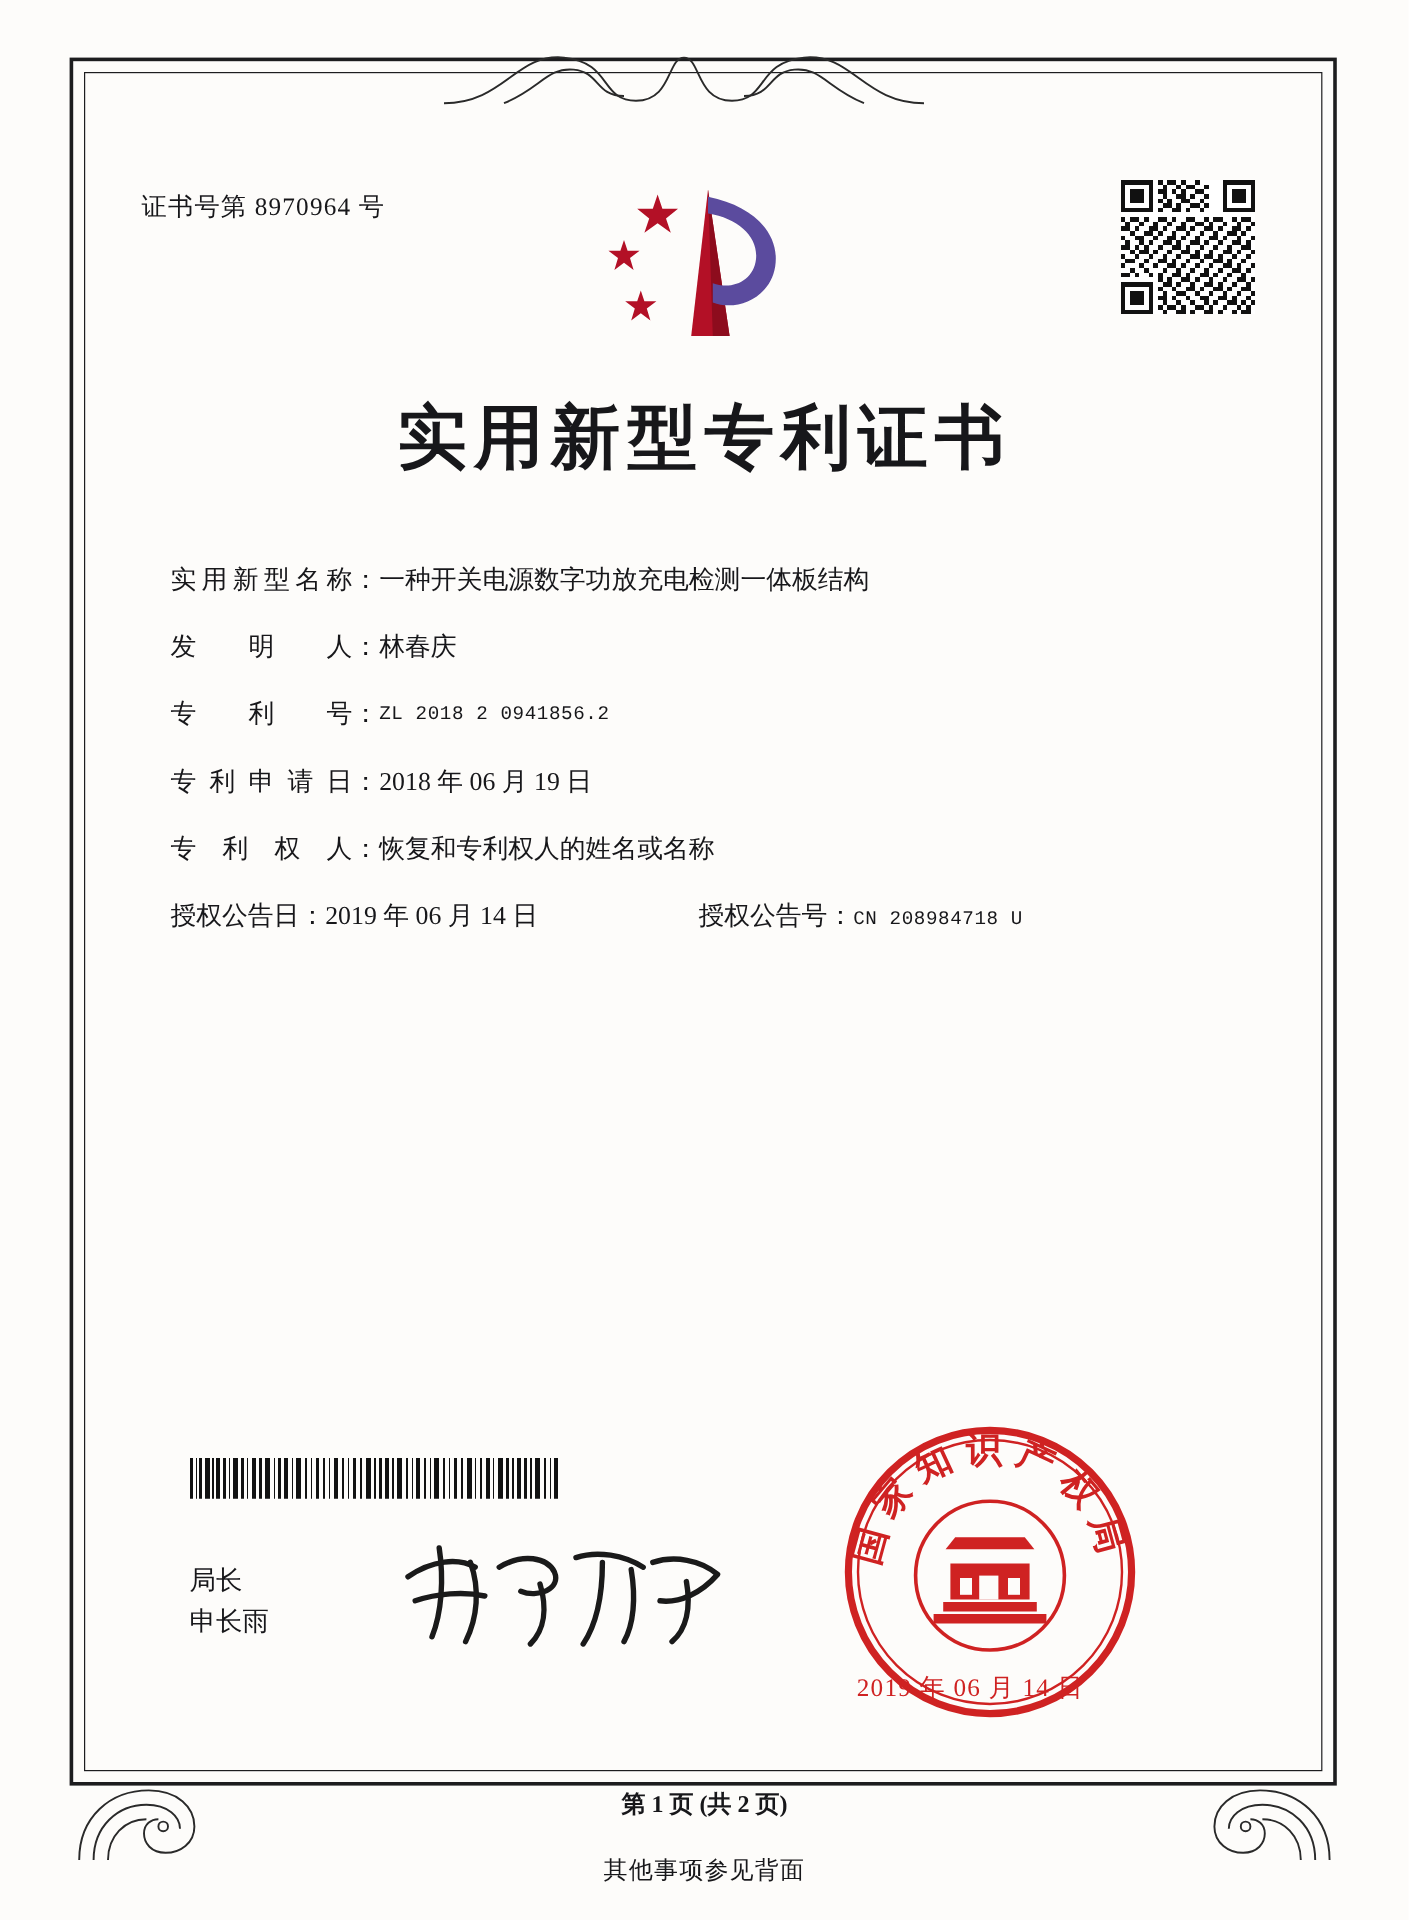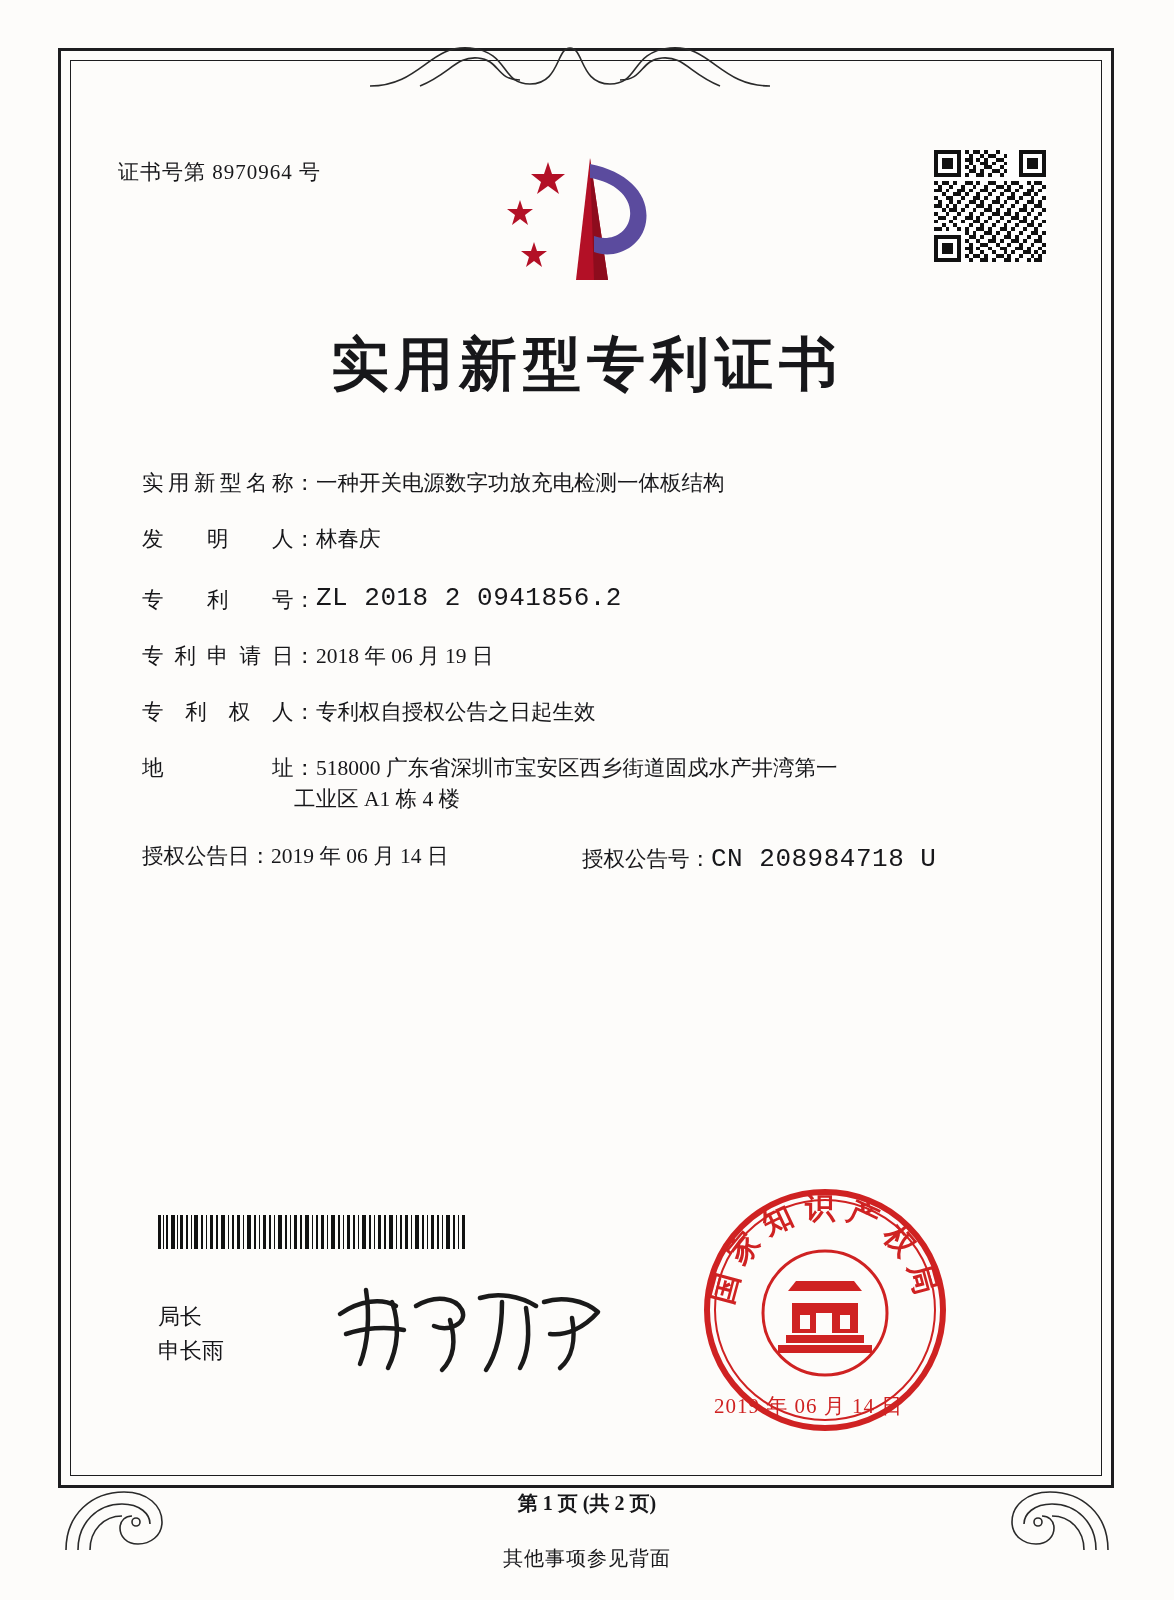--- a/index.html
+++ b/index.html
@@ -80,41 +80,41 @@
   
   .fields {
     position: absolute;
     left: 142px; top: 470px;
     width: 900px;
     font-size: 21.5px;
     line-height: 1.25;
   }
   .field {
     display: flex;
-    align-items: flex-end;
+    align-items: center;
     margin-bottom: 29px;
     white-space: nowrap;
   }
   .field .lbl {
     flex: 0 0 auto;
     letter-spacing: 0.5px;
   }
   .field .val {
     flex: 1 1 auto;
     white-space: normal;
   }
   .lbl-spaced {
     display:inline-block;
     width: 152px;
     text-align: justify;
     text-align-last: justify;
   }
   .mono {
     font-family: "Liberation Mono", "DejaVu Sans Mono", monospace;
-    font-size: 26px;
+    font-size: 16px;
     letter-spacing: 0.5px;
   }
   .addr-line2 {
     margin-left: 152px;
     margin-top: 4px;
   }
   .row-two {
     display: flex;
     align-items: flex-start;
     margin-bottom: 26px;
@@ -488,30 +488,23 @@
       <span class="val mono">ZL 2018 2 0941856.2</span>
     </div>
 
     <div class="field">
       <span class="lbl"><span class="lbl-spaced">专利申请日</span>：</span>
       <span class="val">2018 年 06 月 19 日</span>
     </div>
 
     <div class="field">
       <span class="lbl"><span class="lbl-spaced">专利权人</span>：</span>
-      <span class="val">专利权自授权公告之日起生效</span>
+      <span class="val">恢复和专利权人的姓名或名称</span>
     </div>
 
-    <div style="margin-bottom:26px;">
-      <div class="field" style="margin-bottom:0;">
-        <span class="lbl"><span class="lbl-spaced">地址</span>：</span>
-        <span class="val">518000 广东省深圳市宝安区西乡街道固戍水产井湾第一</span>
-      </div>
-      <div class="addr-line2">工业区 A1 栋 4 楼</div>
-    </div>
 
     <div class="row-two">
       <div class="col-a">
         <span>授权公告日：</span><span>2019 年 06 月 14 日</span>
       </div>
       <div class="col-b">
         <span>授权公告号：</span><span class="mono">CN 208984718 U</span>
       </div>
     </div>
   </div>

